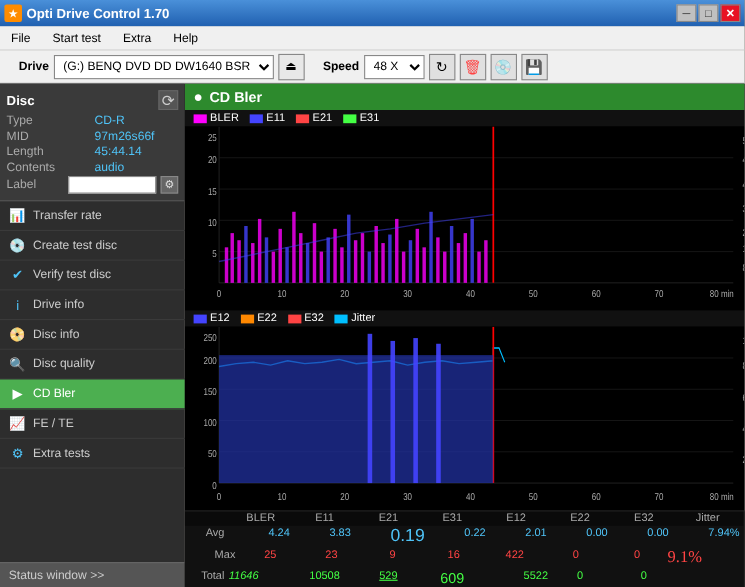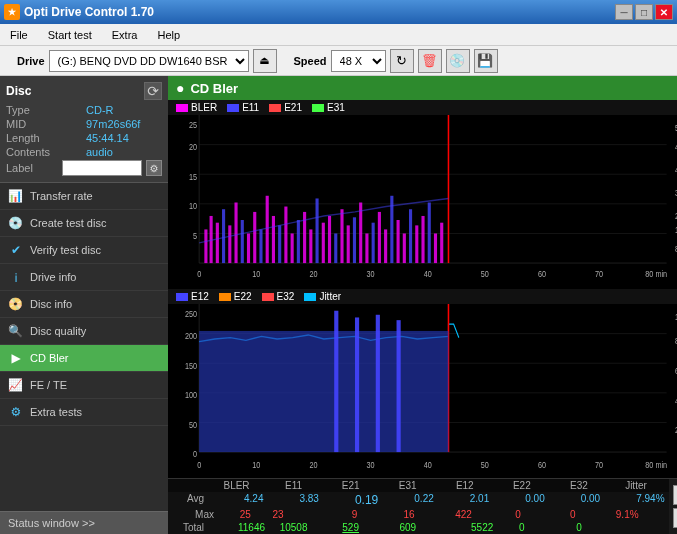--- a/index.html
+++ b/index.html
@@ -503,46 +503,46 @@
             <div style="flex:1;color:#aaa;font-size:10px;text-align:center;">E12</div>
             <div style="flex:1;color:#aaa;font-size:10px;text-align:center;">E22</div>
             <div style="flex:1;color:#aaa;font-size:10px;text-align:center;">E32</div>
             <div style="flex:1;color:#aaa;font-size:10px;text-align:center;">Jitter</div>
           </div>
 
           <div style="display:flex;padding:1px 4px;gap:36px;">
             <div style="width:36px;color:#aaa;font-size:10px;text-align:right;padding-right:4px;">Avg</div>
             <div style="flex:1;color:#4fc3f7;font-size:10px;text-align:center;">4.24</div>
             <div style="flex:1;color:#4fc3f7;font-size:10px;text-align:center;">3.83</div>
-            <div style="flex:1;color:#4fc3f7;font-size:12px;text-align:left;">0.19</div>
+            <div style="flex:1;color:#4fc3f7;font-size:16px;text-align:left;">0.19</div>
             <div style="flex:1;color:#4fc3f7;font-size:10px;text-align:center;">0.22</div>
             <div style="flex:1;color:#4fc3f7;font-size:10px;text-align:center;">2.01</div>
             <div style="flex:1;color:#4fc3f7;font-size:10px;text-align:center;">0.00</div>
             <div style="flex:1;color:#4fc3f7;font-size:10px;text-align:center;">0.00</div>
             <div style="flex:1;color:#4fc3f7;font-size:10px;text-align:center;">7.94%</div>
           </div>
 
           <div style="display:flex;padding:1px 14px;">
             <div style="width:36px;color:#aaa;font-size:10px;text-align:right;padding-right:4px;">Max</div>
             <div style="flex:1;color:#ff4444;font-size:10px;text-align:center;">25</div>
-            <div style="flex:1;color:#ff4444;font-size:10px;text-align:left;">23</div>
+            <div style="flex:1;color:#ff4444;font-size:10px;text-align:center;">23</div>
             <div style="flex:1;color:#ff4444;font-size:10px;text-align:center;">9</div>
             <div style="flex:1;color:#ff4444;font-size:10px;text-align:center;">16</div>
             <div style="flex:1;color:#ff4444;font-size:10px;text-align:center;">422</div>
             <div style="flex:1;color:#ff4444;font-size:10px;text-align:center;">0</div>
             <div style="flex:1;color:#ff4444;font-size:10px;text-align:center;">0</div>
-            <div style="flex:1;color:#ff4444;font-size:10px;text-align:center;">9.1%</div>
+            <div style="flex:1;color:#ff4444;font-size:15px;font-family:Liberation Serif, serif;">9.1%</div>
           </div>
 
           <div style="display:flex;padding:1px 4px;">
             <div style="width:36px;color:#aaa;font-size:10px;text-align:right;padding-right:4px;">Total</div>
-            <div style="flex:1;color:#44ff44;font-size:10px;text-align:right;">11646</div>
+            <div style="flex:1;color:#44ff44;font-size:10px;text-align:left;font-style:italic;">11646</div>
             <div style="flex:1;color:#44ff44;font-size:10px;text-align:center;">10508</div>
             <div style="flex:1;color:#44ff44;font-size:10px;text-align:center;text-decoration:underline;">529</div>
-            <div style="flex:1;color:#44ff44;font-size:10px;text-align:center;">609</div>
+            <div style="flex:1;color:#44ff44;font-size:13px;text-align:center;">609</div>
             <div style="flex:1;color:#44ff44;font-size:10px;text-align:right;">5522</div>
             <div style="flex:1;color:#44ff44;font-size:10px;text-align:center;">0</div>
             <div style="flex:1;color:#44ff44;font-size:10px;text-align:center;">0</div>
             <div style="flex:1;color:#44ff44;font-size:10px;text-align:center;"></div>
           </div>
         </div>
 
         <div style="display:flex;flex-direction:column;gap:3px;padding:4px 4px;justify-content:center;background:#1a1a1a;">
           <button class="start-btn">Start full</button>
           <button class="start-btn">Start part</button>

